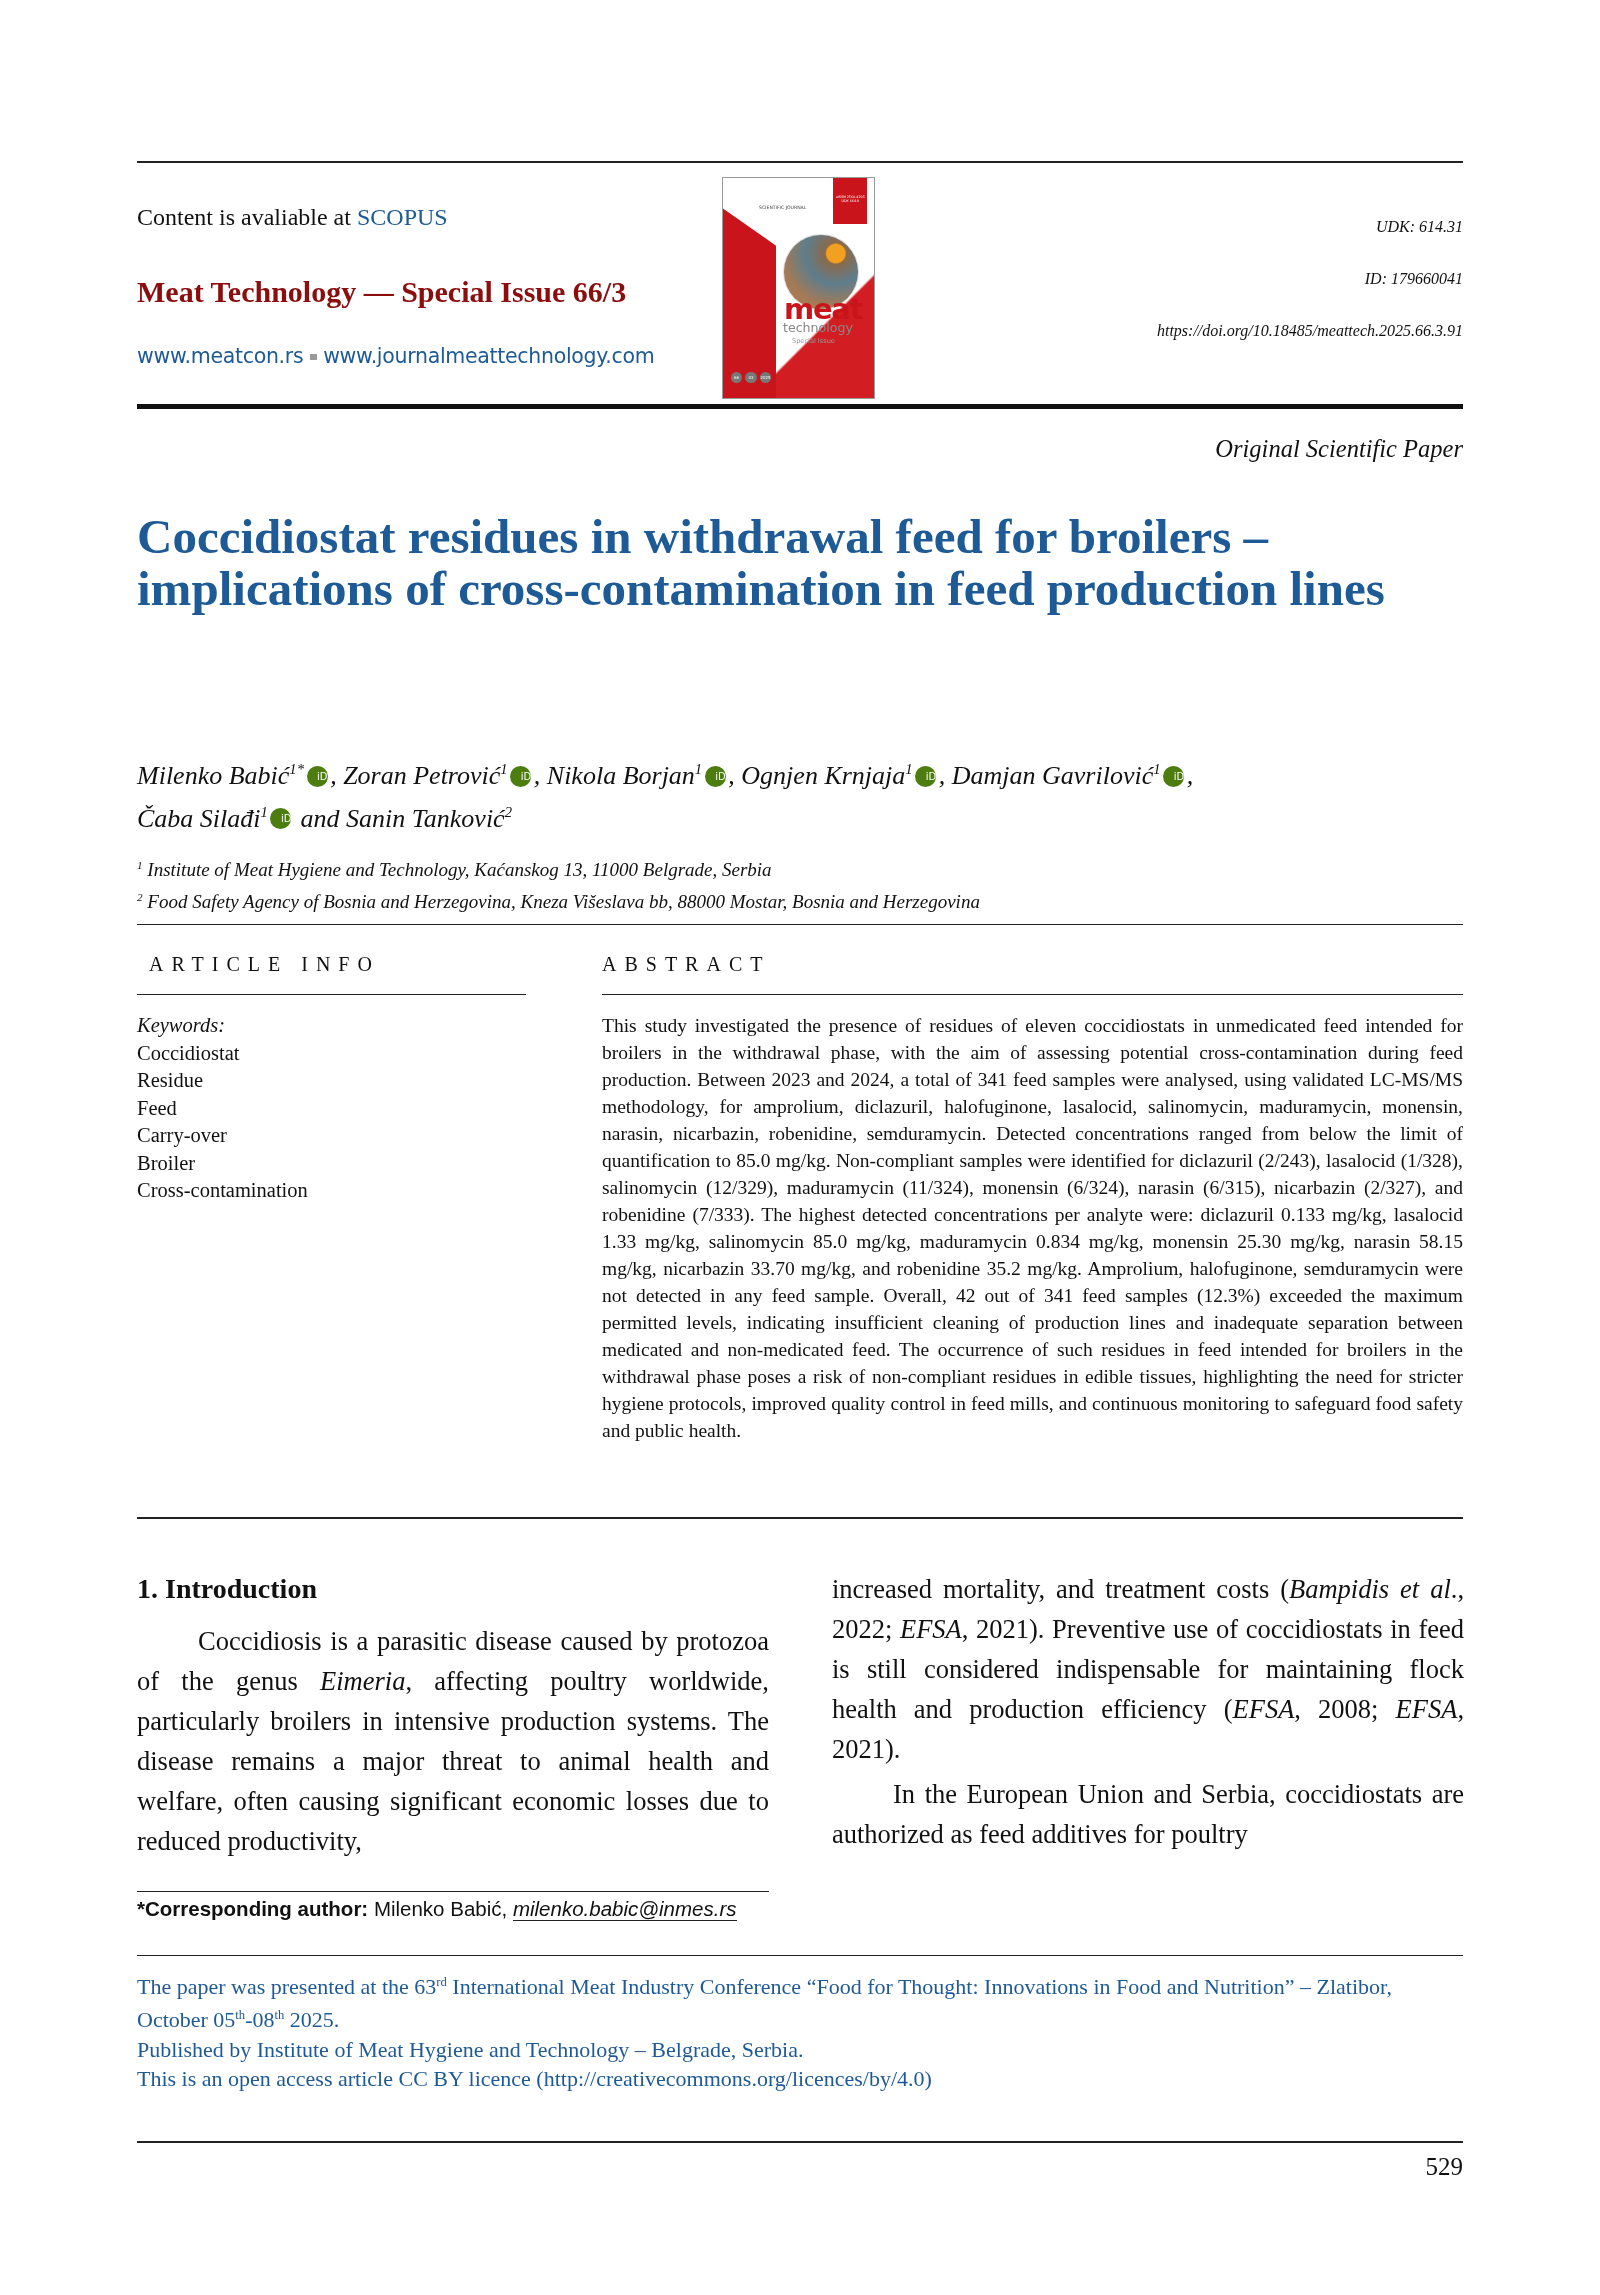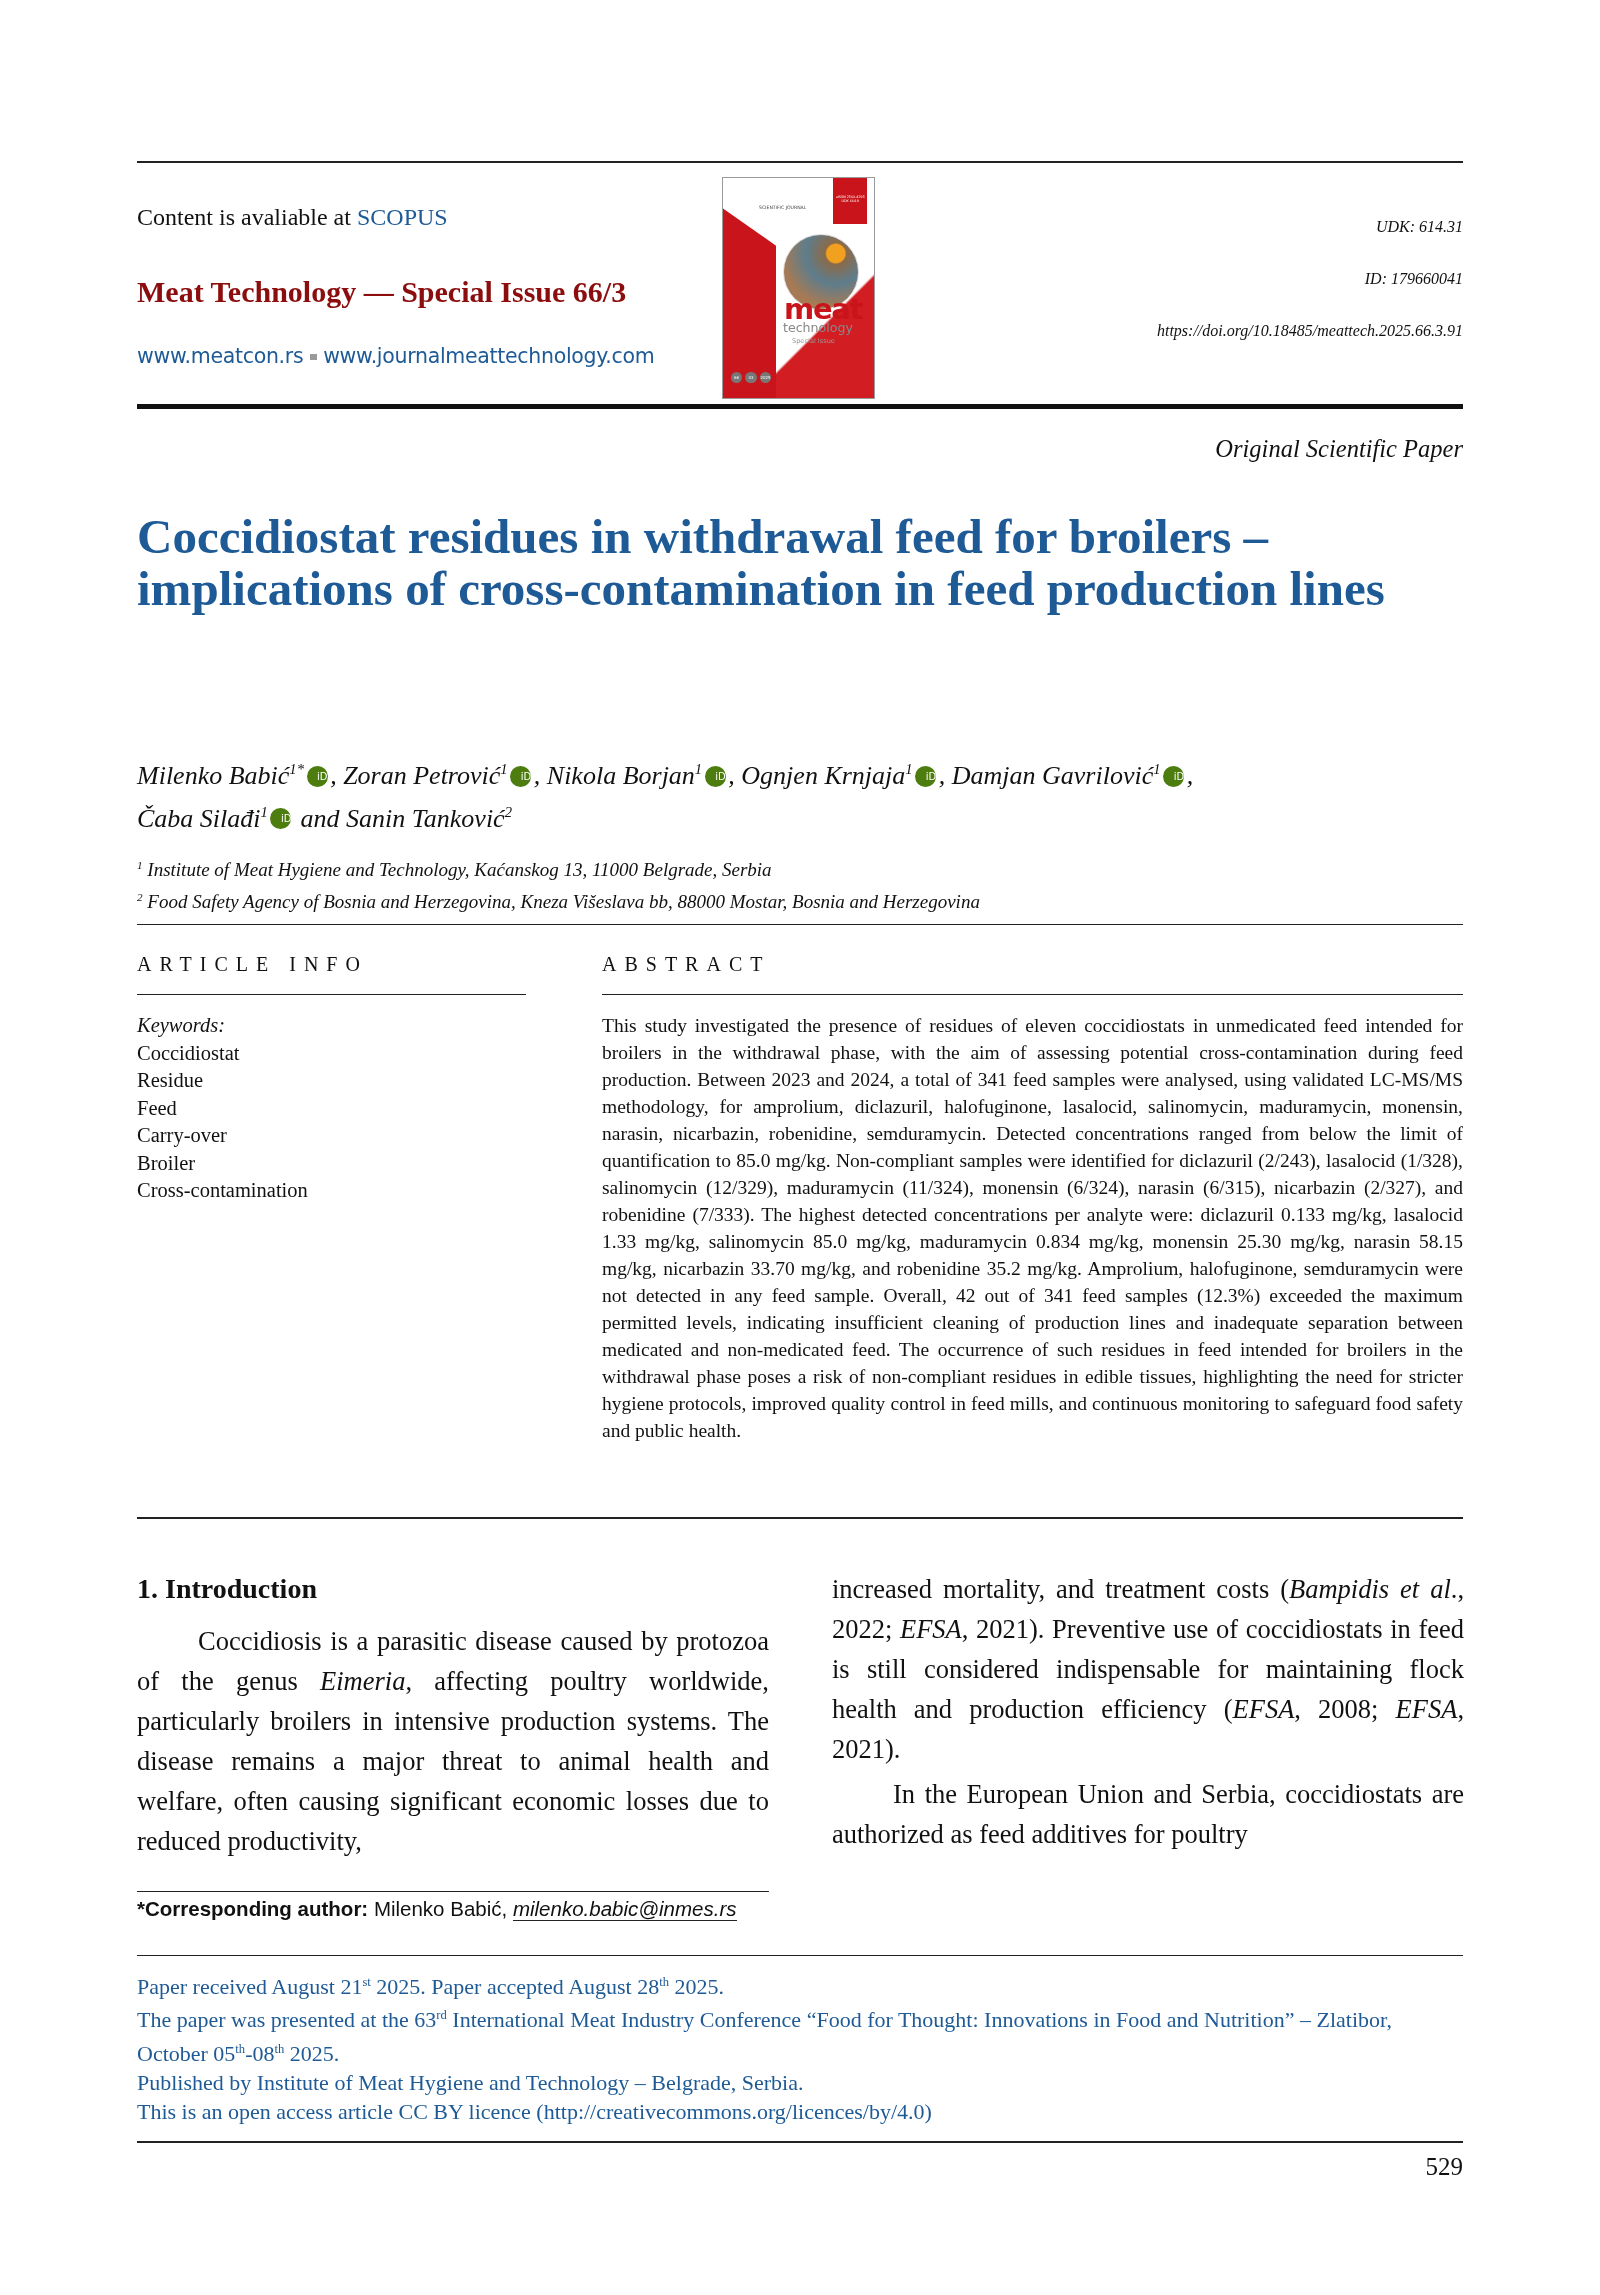--- a/index.html
+++ b/index.html
@@ -103,21 +103,21 @@
     <span>Čaba Silađi</span><sup>1</sup><span class="orcid">iD</span><span> and </span><span>Sanin Tanković</span><sup>2</sup>
   </div>
 
   <div class="affils">
     <div><sup>1</sup> <span>Institute of Meat Hygiene and Technology, Kaćanskog 13, 11000 Belgrade, Serbia</span></div>
     <div><sup>2</sup> <span>Food Safety Agency of Bosnia and Herzegovina, Kneza Višeslava bb, 88000 Mostar, Bosnia and Herzegovina</span></div>
   </div>
 
   <div class="rule" style="top:924px;height:1.3px;"></div>
 
-  <div class="info-head" style="left:0;">ARTICLE INFO</div>
+  <div class="info-head" style="left:12px;">ARTICLE INFO</div>
   <div class="info-head" style="left:465px;">ABSTRACT</div>
   <div class="rule" style="top:994px;height:1.3px;width:389px;"></div>
   <div class="rule" style="top:994px;height:1.3px;left:465px;width:861px;"></div>
 
   <div class="kw">
     <div class="lbl">Keywords:</div>
     <div>Coccidiostat</div>
     <div>Residue</div>
     <div>Feed</div>
     <div>Carry-over</div>
@@ -140,21 +140,20 @@
   </div>
 
   <div class="rule" style="top:1891px;height:1.3px;width:632px;"></div>
   <div class="corr">
     <b>*Corresponding author:</b><span> Milenko Babić, </span><span class="mail">milenko.babic@inmes.rs</span>
   </div>
 
   <div class="rule" style="top:1955px;height:1.3px;"></div>
 
   <div class="footer-info">
-    <div><span>Paper received August 21</span><sup>st</sup><span> 2025. Paper accepted August 28</span><sup>th</sup><span> 2025.</span></div>
     <div><span>The paper was presented at the 63</span><sup>rd</sup><span> International Meat Industry Conference “Food for Thought: Innovations in Food and Nutrition” – Zlatibor, October 05</span><sup>th</sup><span>-08</span><sup>th</sup><span> 2025.</span></div>
     <div>Published by Institute of Meat Hygiene and Technology – Belgrade, Serbia.</div>
     <div>This is an open access article CC BY licence (http://creativecommons.org/licences/by/4.0)</div>
   </div>
 
   <div class="rule" style="top:2141px;height:2px;"></div>
   <div class="pageno">529</div>
 </div>
 
 

